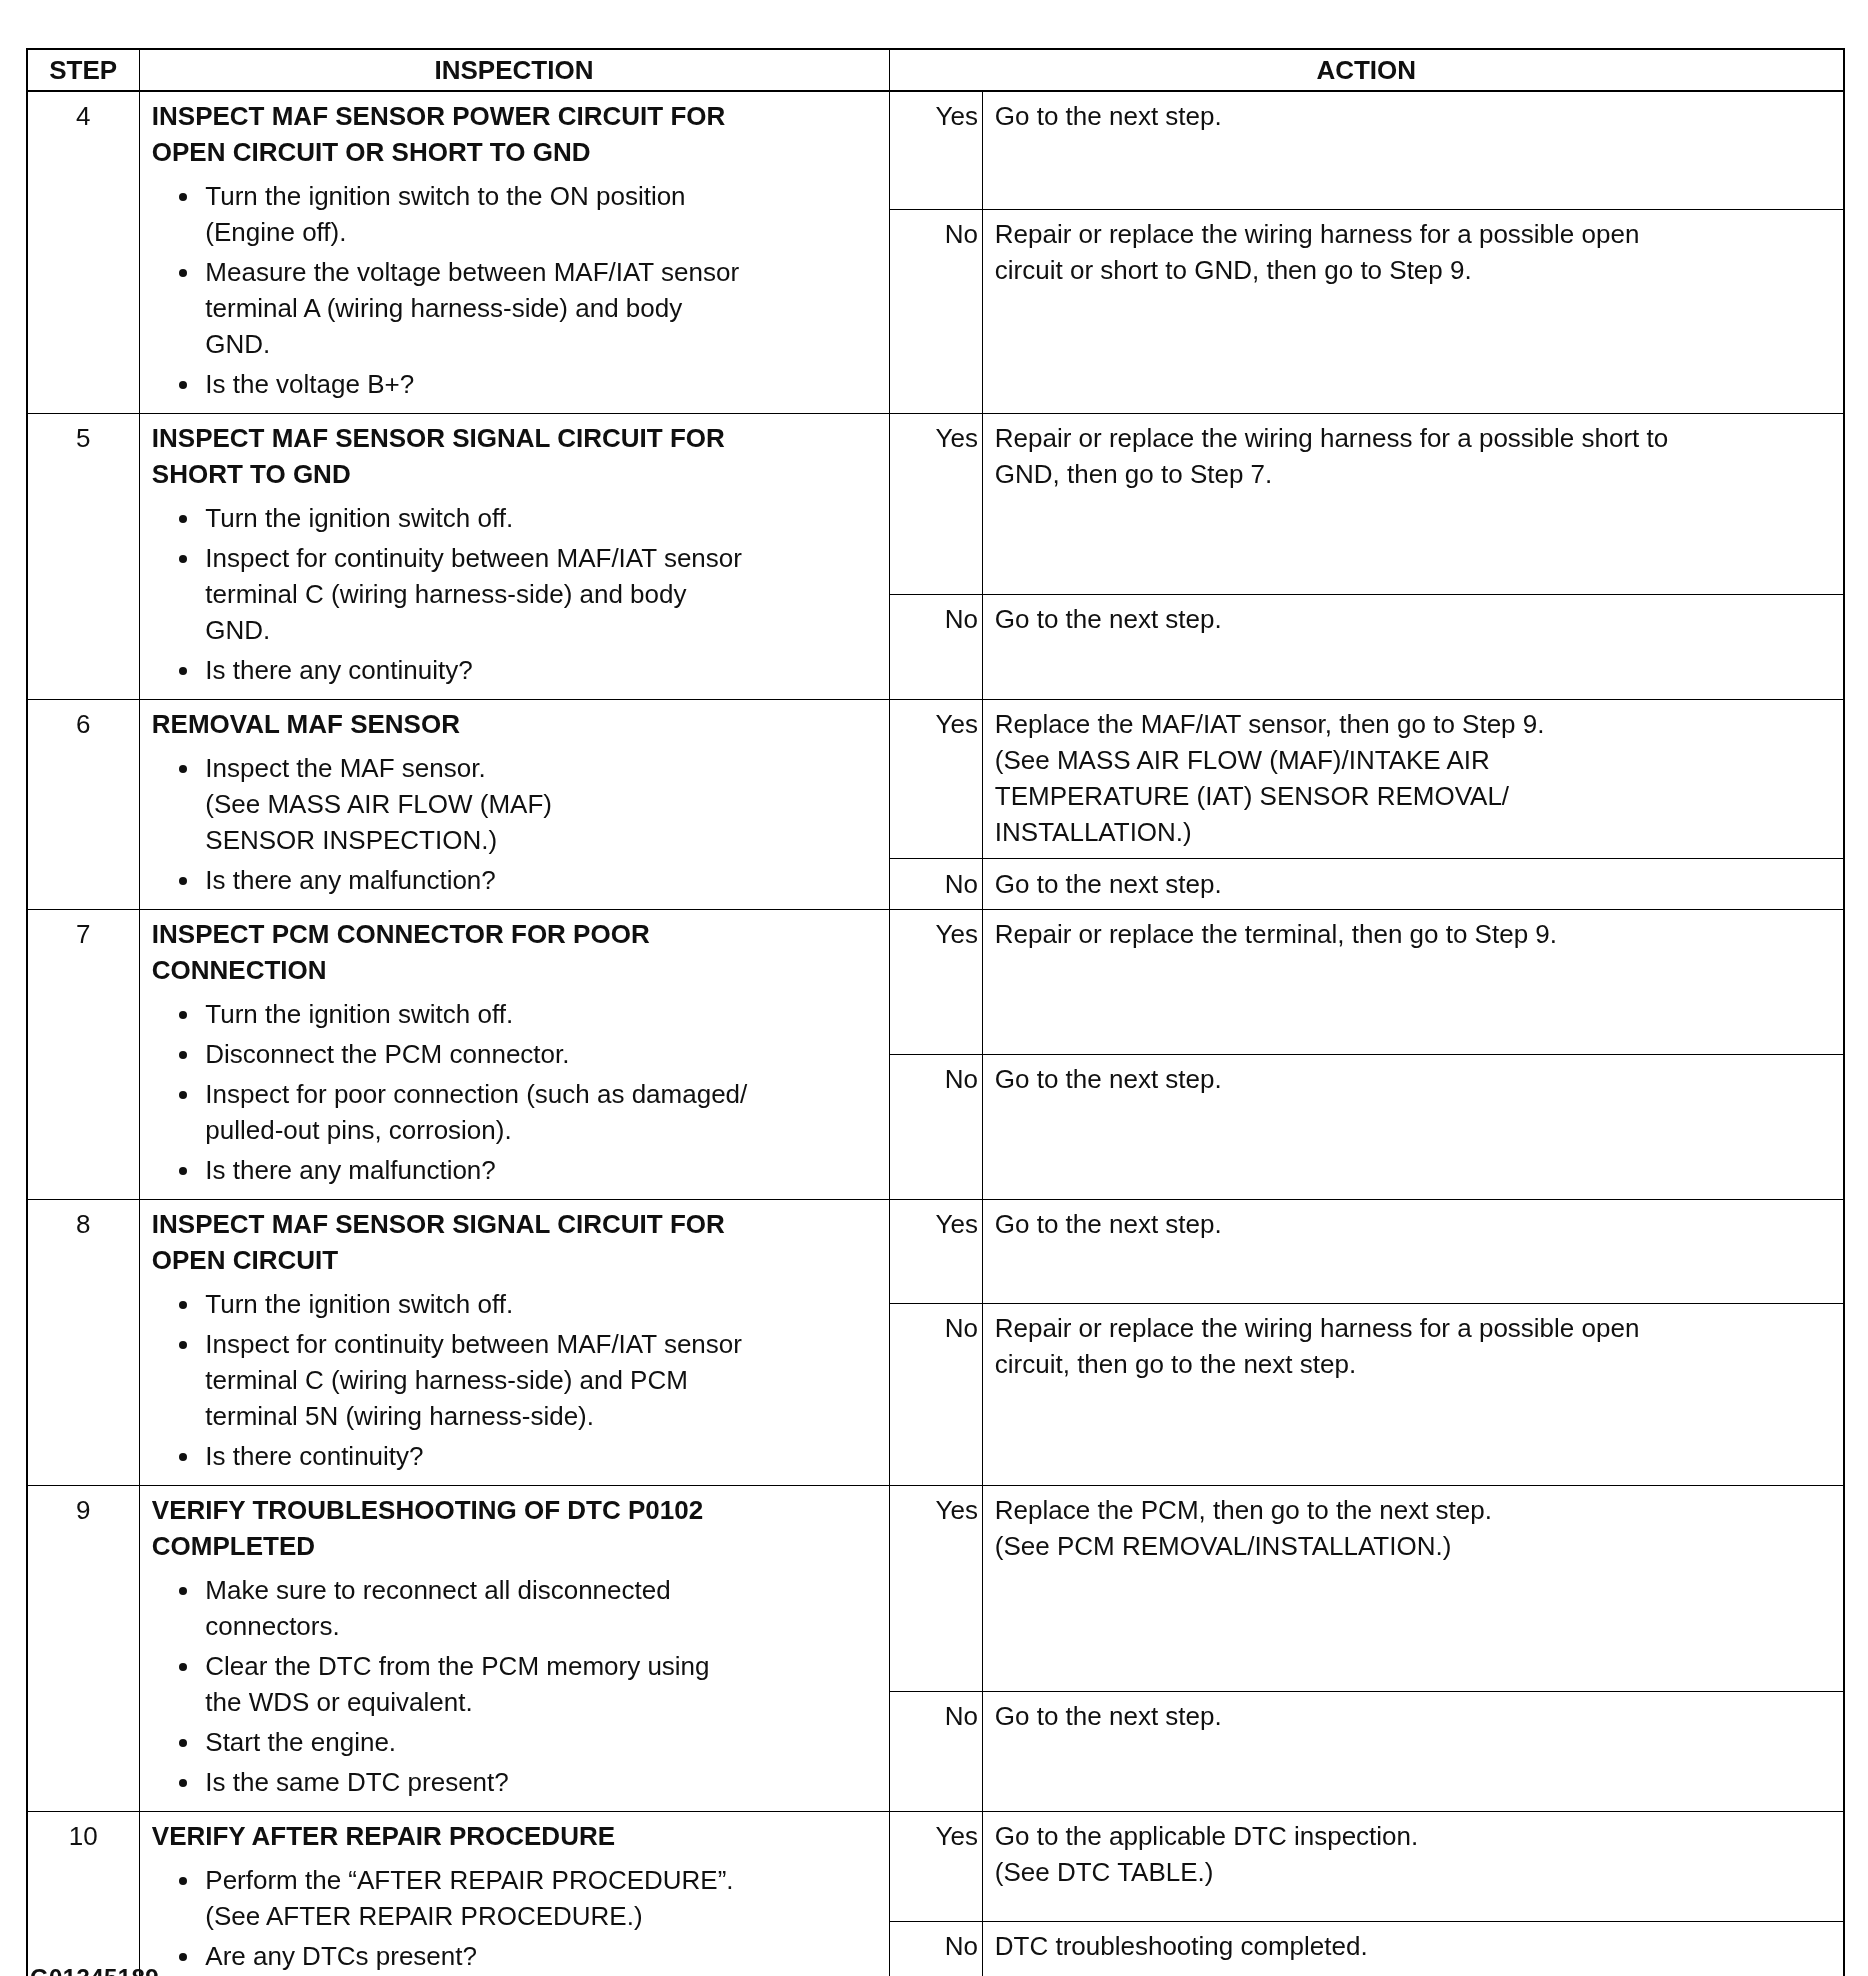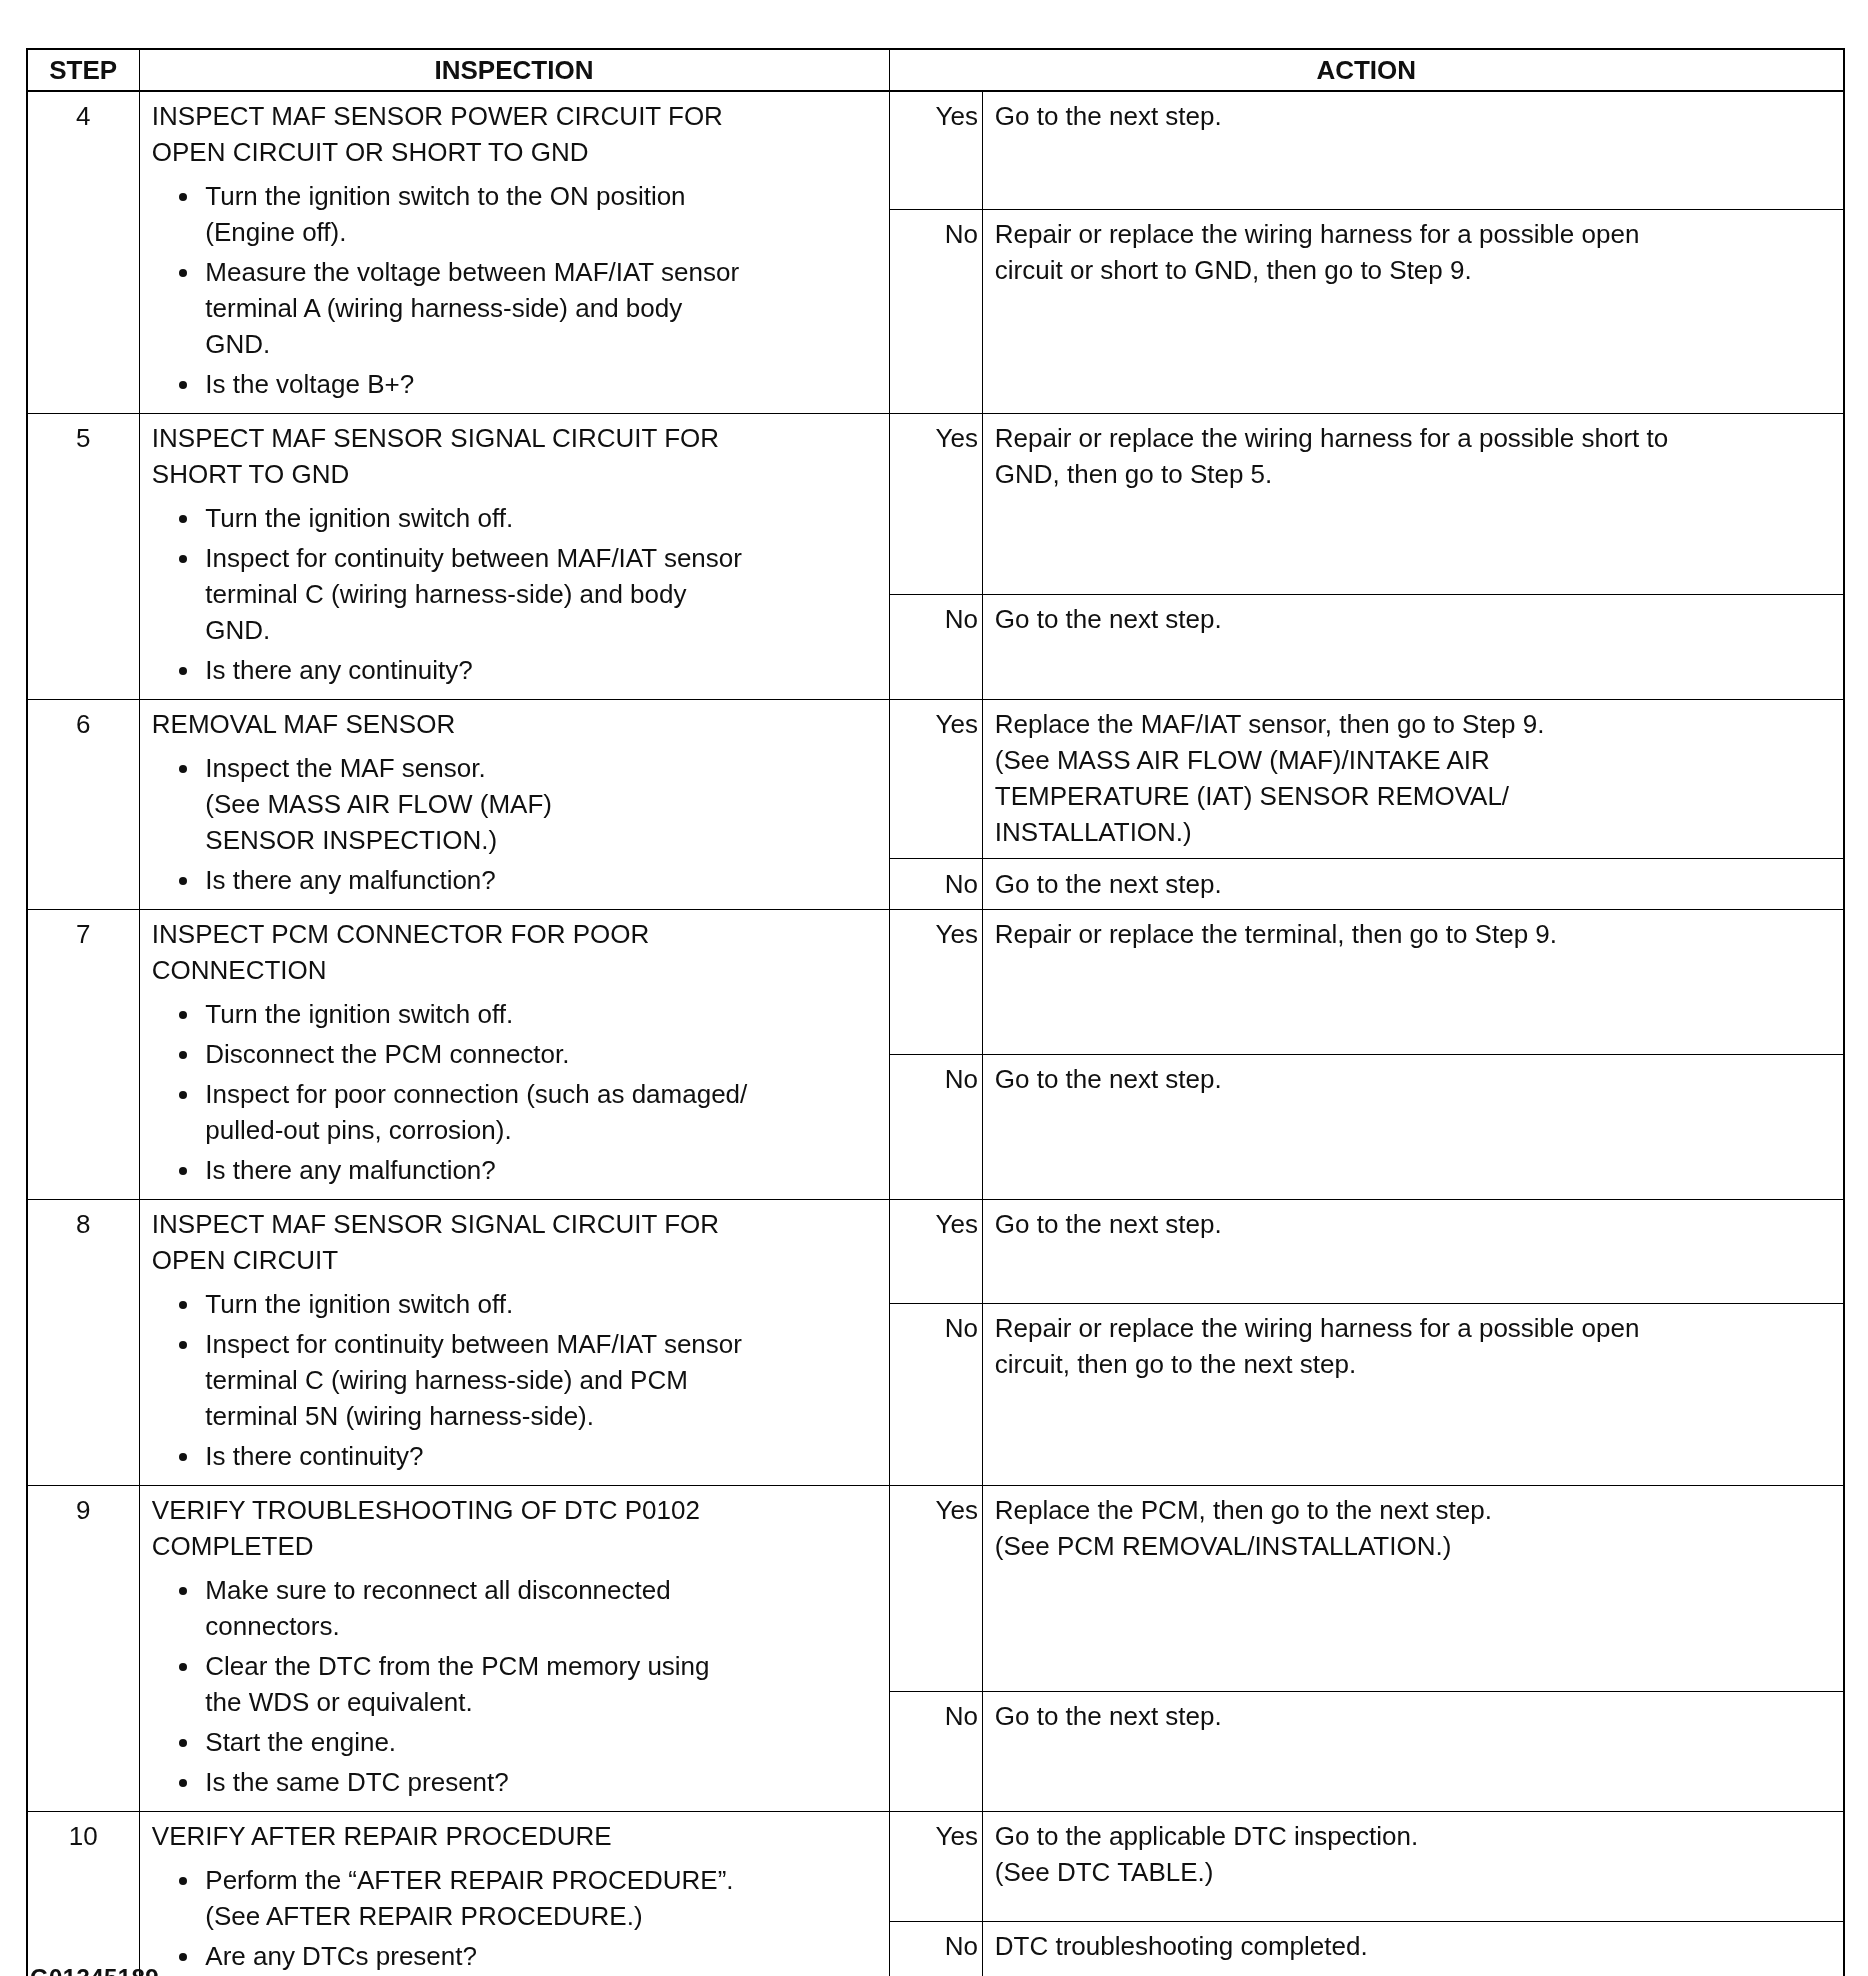--- a/index.html
+++ b/index.html
@@ -39,21 +39,21 @@
     border-bottom: 2.6px solid #000;
   }
   td.step-cell {
     text-align: center;
     padding: 6.1px 3.5px;
   }
   td.inspection-cell {
     padding: 6.1px 10.5px 6.1px 12.3px;
   }
   .inspection-title {
-    font-weight: normal;
+    font-weight: bold;
     white-space: pre-line;
   }
   ul.bullets {
     margin: 8.8px 0 0 0;
     padding-left: 46px;
   }
   ul.bullets li {
     white-space: pre-line;
     padding-left: 3.5px;
     margin: 4px;
@@ -125,21 +125,21 @@
             <ul class="bullets">
               <li>Turn the ignition switch off.</li>
               <li>Inspect for continuity between MAF/IAT sensor
 terminal C (wiring harness-side) and body
 GND.</li>
               <li>Is there any continuity?</li>
             </ul>
           </td>
           <td class="branch-label-cell">Yes</td>
           <td class="action-cell">Repair or replace the wiring harness for a possible short to
-GND, then go to Step 5.</td>
+GND, then go to Step 7.</td>
         </tr>
         <tr>
           <td class="branch-label-cell">No</td>
           <td class="action-cell">Go to the next step.</td>
         </tr>
         <tr>
           <td class="step-cell" rowspan="2">6</td>
           <td class="inspection-cell" rowspan="2">
             <div class="inspection-title">REMOVAL MAF SENSOR</div>
             <ul class="bullets">

